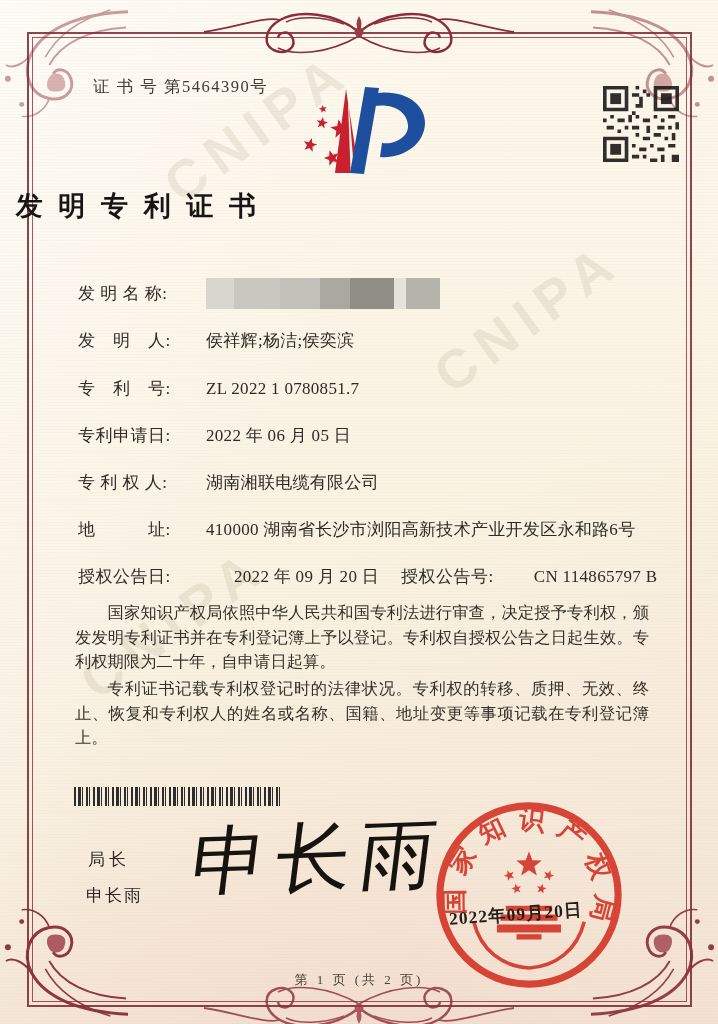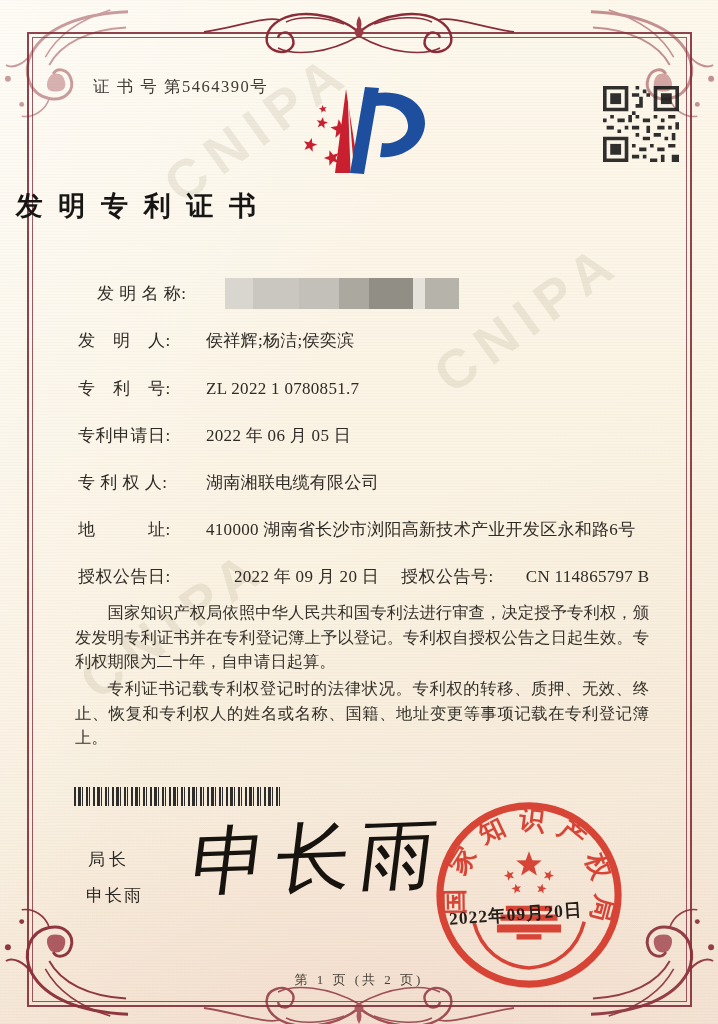--- a/index.html
+++ b/index.html
@@ -29,23 +29,23 @@
   
   .cert-no{position:absolute;left:93px;top:76px;font-size:16.5px;letter-spacing:1.5px;color:#403a34;}
   .logo{position:absolute;left:286px;top:79px;width:150px;height:100px;}
   .qr{position:absolute;left:602px;top:86px;width:78px;height:76px;opacity:.9;}
   .title{position:absolute;left:0;right:0;top:188px;text-align:left;
     font-size:27px;font-weight:700;color:#171614;letter-spacing:.58em;text-indent:.58em;}
   
   .row{position:absolute;left:78px;right:50px;display:flex;align-items:flex-start;
     font-size:17px;color:#2e2a25;line-height:1.35;}
   .f-label{display:inline-block;min-width:128px;white-space:pre;letter-spacing:.5px;}
-  .f-label.compact{min-width:0;margin-right:4px;}
+  .f-label.compact{min-width:0;margin-right:12px;}
   .f-value{letter-spacing:.3px;}
-  .r0{top:283px;margin-left:19px;} .r1{top:330px;} .r2{top:378px;} .r3{top:425px;}
+  .r0{top:283px;} .r1{top:330px;} .r2{top:378px;} .r3{top:425px;}
   .r4{top:472px;} .r5{top:519px;} .r6{top:566px;}
   .pair{display:flex;align-items:flex-end;gap:28px;}
   .pair.second{margin-left:22px;}
   .redact{display:flex;margin-top:-5px;height:31px;filter:blur(.4px);}
   .redact i{display:block;height:100%;}
   
   .para{position:absolute;left:75px;width:574px;font-size:16.3px;line-height:24.6px;
     text-indent:2em;text-align:justify;color:#343029;}
   .p1{top:601px;} .p2{top:677px;}
   

